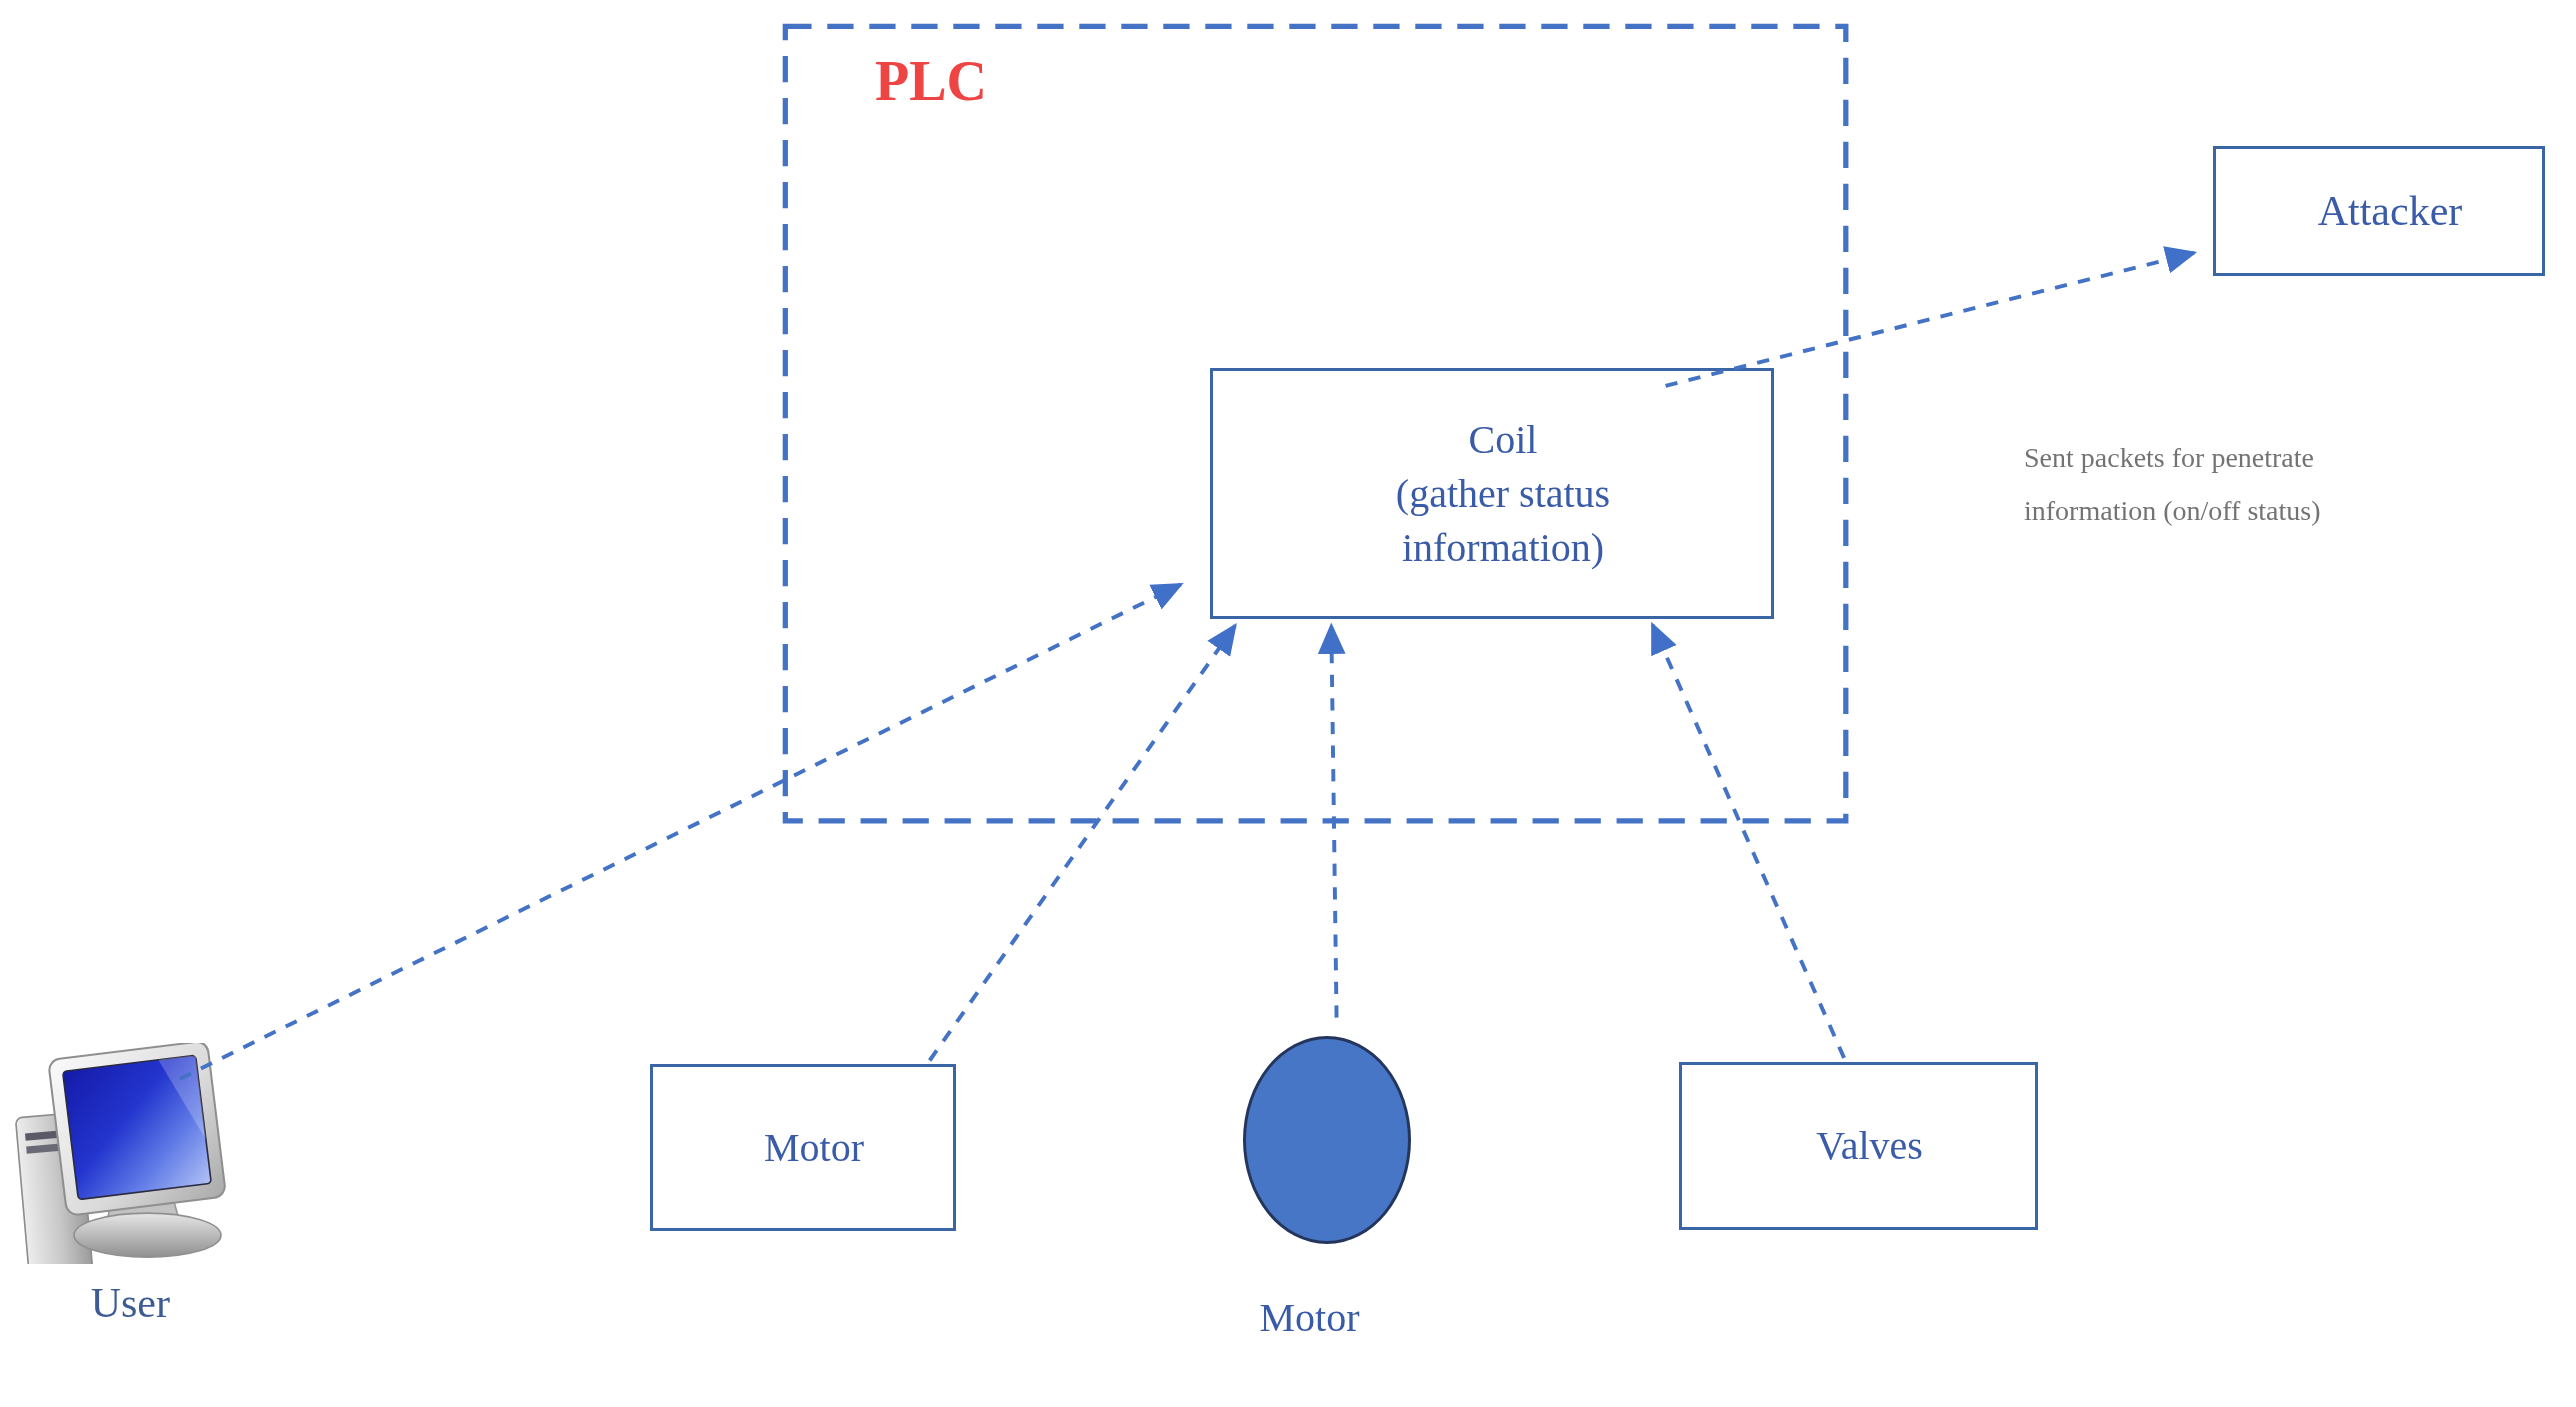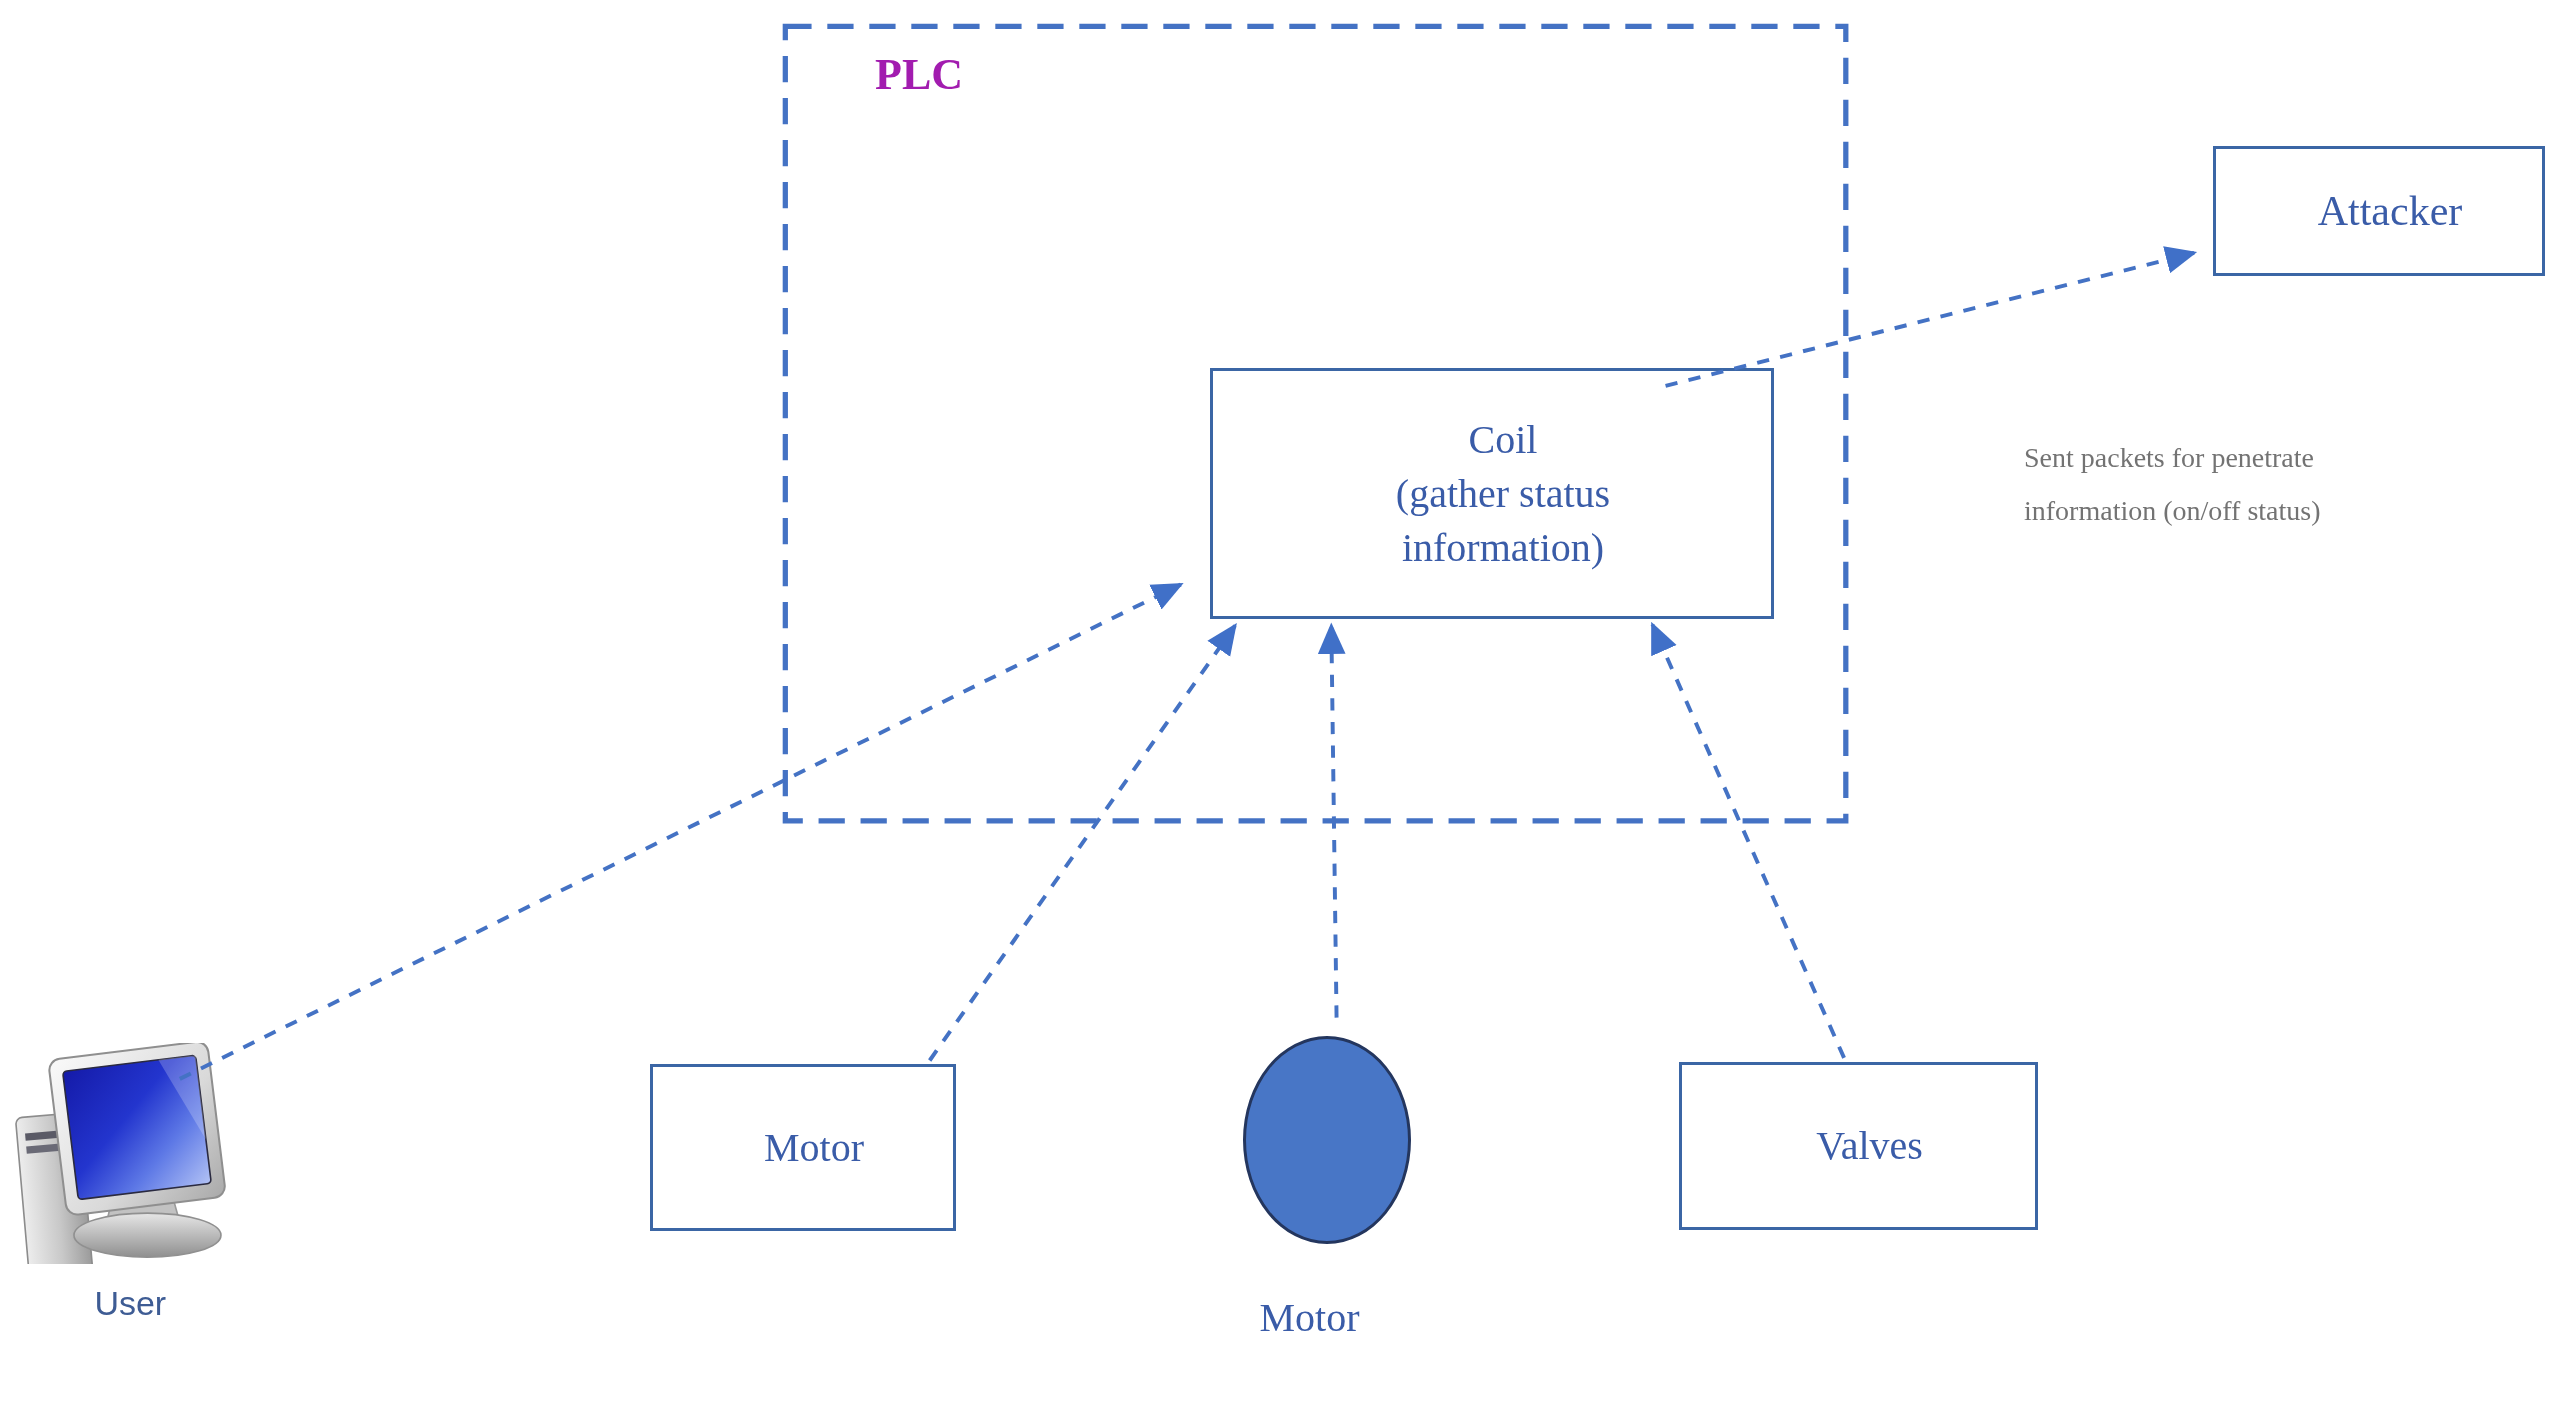--- a/index.html
+++ b/index.html
@@ -28,23 +28,23 @@
     padding-left: 22px;
   }
   .coil-box     { left: 1186px; top: 368px;  width: 564px; height: 251px; margin-left: 24px; }
   .attacker-box { left: 2213px; top: 146px;  width: 332px; height: 130px; font-size: 42px; }
   .motor-box    { left: 650px;  top: 1064px; width: 306px; height: 167px; }
   .valves-box   { left: 1679px; top: 1062px; width: 359px; height: 168px; }
 
   .plc-label {
     position: absolute;
     left: 875px; top: 49px;
-    font-size: 44px;
+    font-size: 56px;
     font-weight: bold;
-    color: #a21caf;
+    color: #ef4444;
     z-index: 2;
   }
   .note {
     position: absolute;
     left: 2024px; top: 431px;
     width: 490px;
     font-size: 28px;
     line-height: 53px;
     color: #737373;
     text-align: left;
@@ -73,22 +73,22 @@
     position: absolute;
     left: 7px; top: 1043px;
     width: 245px; height: 221px;
     z-index: 2;
   }
   .user-label {
     position: absolute;
     left: 15.8px; top: 1271px;
     width: 229px;
     text-align: center;
-    font-family: Liberation Sans, sans-serif;
-    font-size: 34px;
+    font-family: Liberation Serif, serif;
+    font-size: 42px;
     line-height: 65px;
     color: #3E5C94;
     z-index: 2;
   }
   .lines-layer {
     position: absolute;
     left: 0; top: 0;
     width: 2576px; height: 1407px;
     z-index: 3;
     pointer-events: none;

